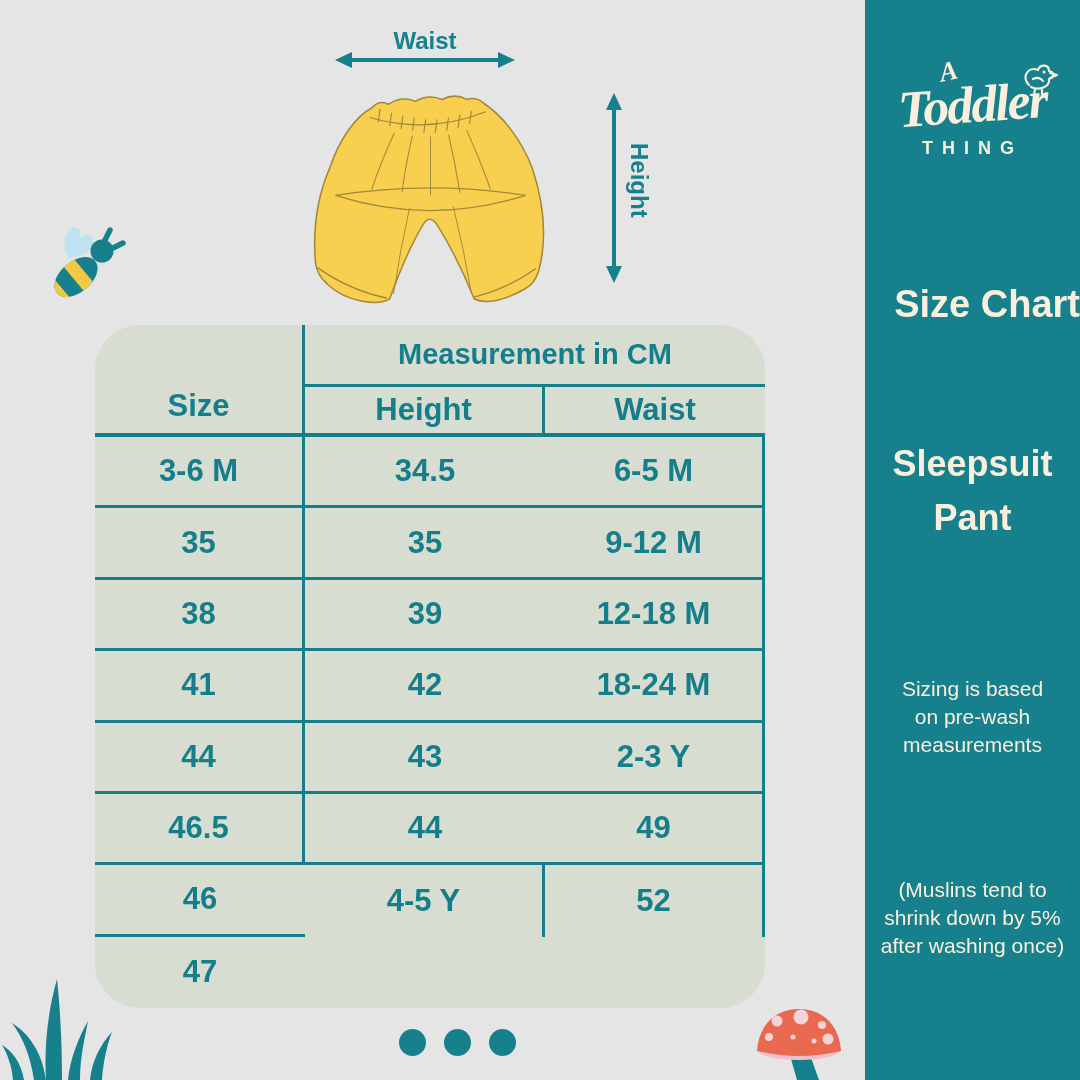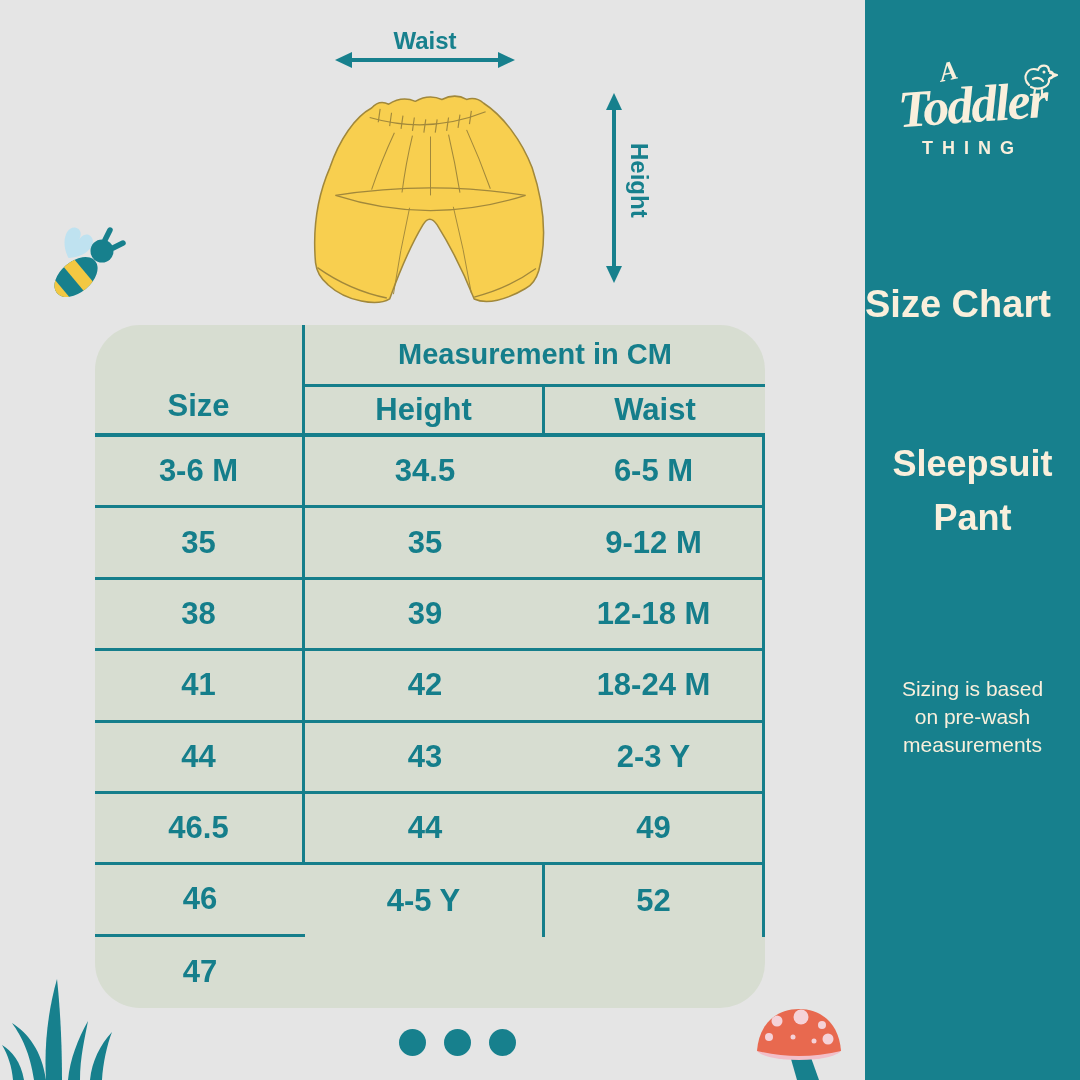--- a/index.html
+++ b/index.html
@@ -7,21 +7,21 @@
   .canvas{position:relative;width:1080px;height:1080px;background:#e5e5e5;overflow:hidden;}
 
   
   .sidebar{position:absolute;left:865px;top:0;width:215px;height:1080px;background:#17808D;color:#F9EFDC;}
   .logo{position:absolute;top:56px;left:0;right:0;text-align:center;}
   .logo-a{font-family:"Liberation Serif",serif;font-style:italic;font-weight:700;font-size:27px;transform:rotate(-12deg);margin-left:-48px;margin-bottom:-12px;}
   .logo-word-row{position:relative;display:inline-block;}
   .logo-word{font-family:"Liberation Serif",serif;font-style:italic;font-weight:700;font-size:52px;letter-spacing:-2px;display:inline-block;transform:rotate(-4deg);}
   .bird{position:absolute;top:-16px;right:-14px;}
   .logo-thing{font-weight:700;font-size:18px;letter-spacing:9px;margin-top:4px;}
-  .sb-title{position:absolute;top:283px;left:0;right:0;text-align:left;font-size:38px;font-weight:700;}
+  .sb-title{position:absolute;top:283px;left:0;right:0;text-align:right;font-size:38px;font-weight:700;}
   .sb-product{position:absolute;top:437px;left:10px;right:10px;text-align:center;font-size:36px;font-weight:700;line-height:1.5;}
   .sb-note{position:absolute;left:4px;right:4px;text-align:center;font-size:21px;font-weight:500;line-height:1.33;white-space:pre-line;margin-top:25px;}
   .sb-note1{top:650px;}
   .sb-note2{top:851px;}
 
   
   .waist-label{position:absolute;left:335px;top:27px;width:180px;text-align:center;color:#17808D;font-size:24px;font-weight:700;}
   .waist-arrow{position:absolute;left:335px;top:52px;}
   .pants{position:absolute;left:288px;top:78px;}
   .height-arrow{position:absolute;left:606px;top:93px;}
@@ -211,15 +211,18 @@
           <circle cx="25" cy="13" r="1.5" fill="#F9EFDC"></circle>
         </svg>
       </div>
       <div class="logo-thing">THING</div>
     </div>
     <div class="sb-title">Size Chart</div>
     <div class="sb-product">Sleepsuit Pant</div>
     <div class="sb-note sb-note1">Sizing is based
 on pre-wash
 measurements</div>
+    <div class="sb-note sb-note2">(Muslins tend to
+shrink down by 5%
+after washing once)</div>
   </aside>
 
 </div>
 
 </body></html>

